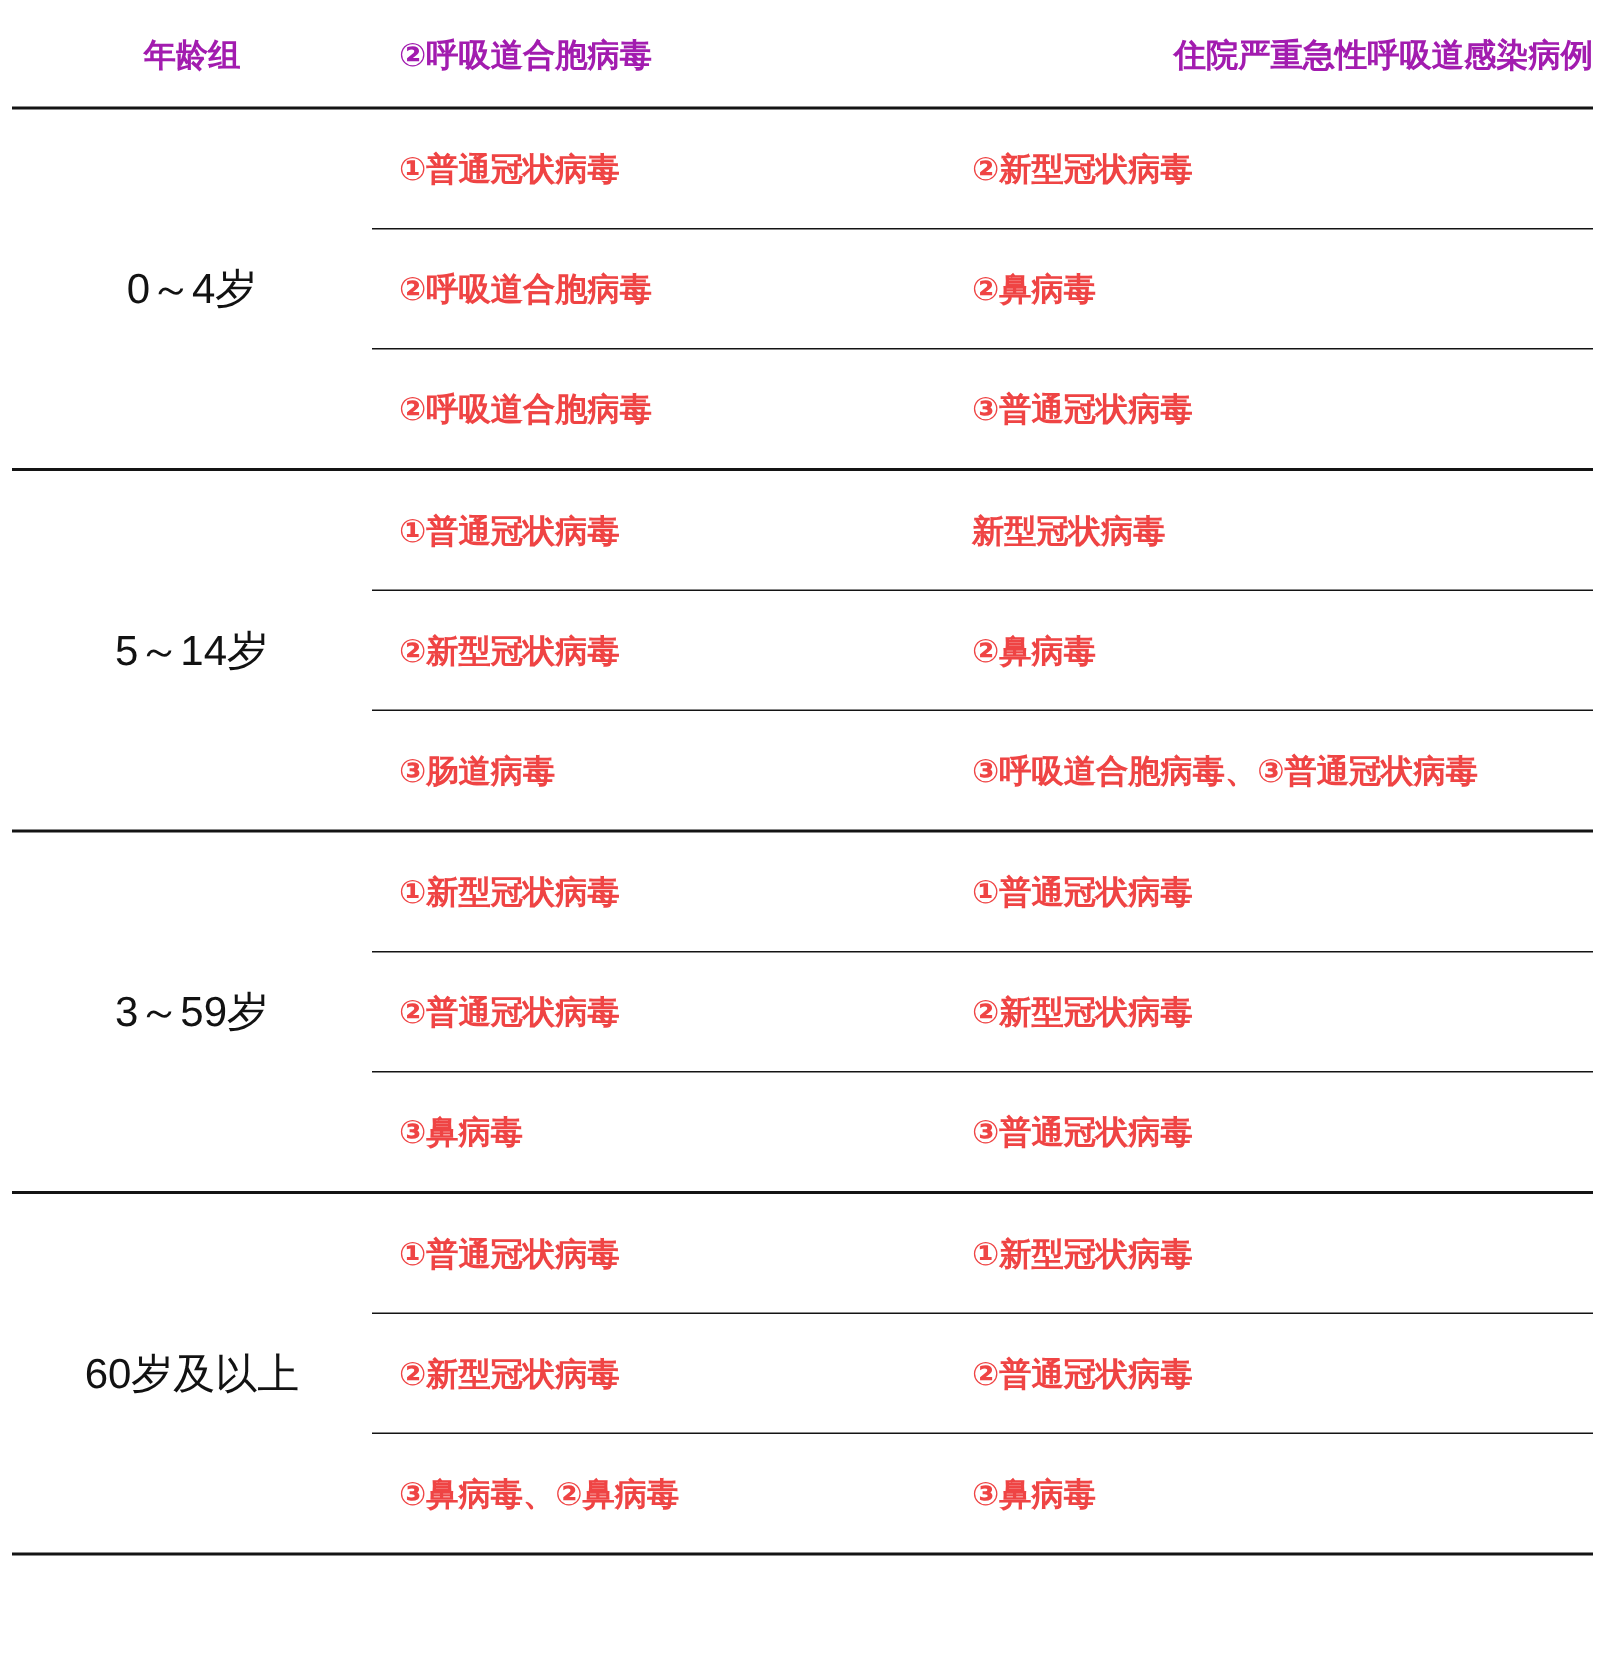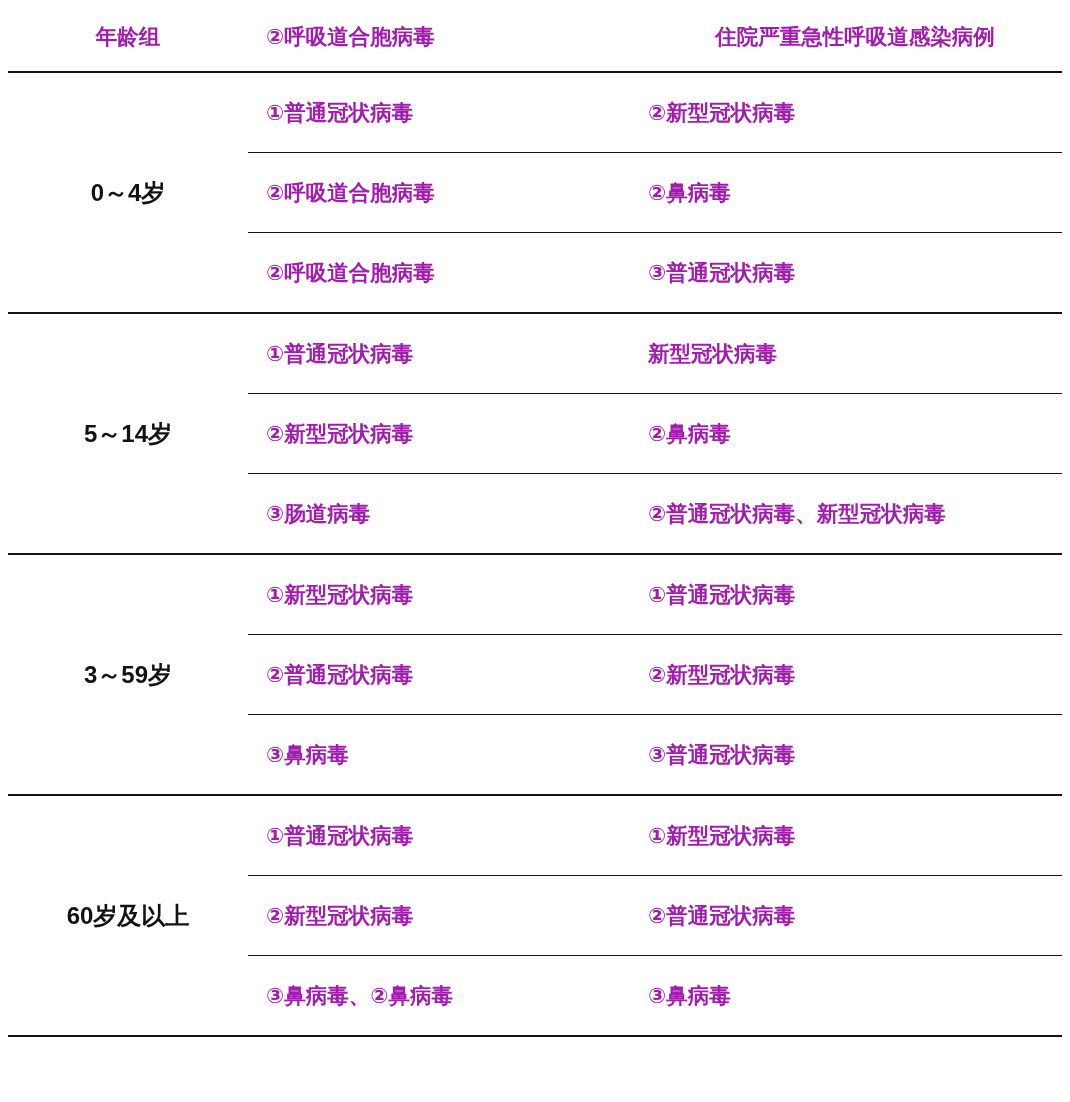--- a/index.html
+++ b/index.html
@@ -34,35 +34,35 @@
   .hdr-row td {
     padding: 22px 0 20px 0;
     font-size: 21.5px;
     font-weight: 700;
     color: #a21caf;
     border: none;
     vertical-align: middle;
   }
   .hdr-age  { text-align: center; }
   .hdr-ili  { text-align: left; padding-left: 18px !important; }
-  .hdr-sari { text-align: center; padding-left: 18px !important; }
+  .hdr-sari { text-align: right; padding-left: 18px !important; }
 
   td.agecell {
     text-align: center;
-    font-weight: 700;
-    font-size: 24px;
+    font-weight: 400;
+    font-size: 28px;
     color: #121212;
     vertical-align: middle;
     border-right: none;
   }
   td.datacell {
     padding: 25px 0 25px 18px;
     font-size: 21.5px;
     font-weight: 700;
-    color: #a21caf;
+    color: #ef4444;
     vertical-align: middle;
     white-space: nowrap;
   }
   tr.subrow td.datacell.thin {
     border-bottom: 1.6px solid #141414;
   }
   tr.lastsub td.datacell {
     border-bottom: none;
   }
   
@@ -114,21 +114,21 @@
         <td class="agecell" rowspan="3">5～14岁</td>
         <td class="datacell thin">①普通冠状病毒</td>
         <td class="datacell thin">新型冠状病毒</td>
       </tr>
       <tr class="subrow">
         <td class="datacell thin">②新型冠状病毒</td>
         <td class="datacell thin">②鼻病毒</td>
       </tr>
       <tr class="subrow lastsub">
         <td class="datacell">③肠道病毒</td>
-        <td class="datacell">②普通冠状病毒、新型冠状病毒</td>
+        <td class="datacell">③呼吸道合胞病毒、③普通冠状病毒</td>
       </tr>
 
       <tr class="group-sep">
           <td colspan="3"></td>
         </tr>
       <tr class="subrow">
         <td class="agecell" rowspan="3">3～59岁</td>
         <td class="datacell thin">①新型冠状病毒</td>
         <td class="datacell thin">①普通冠状病毒</td>
       </tr>

